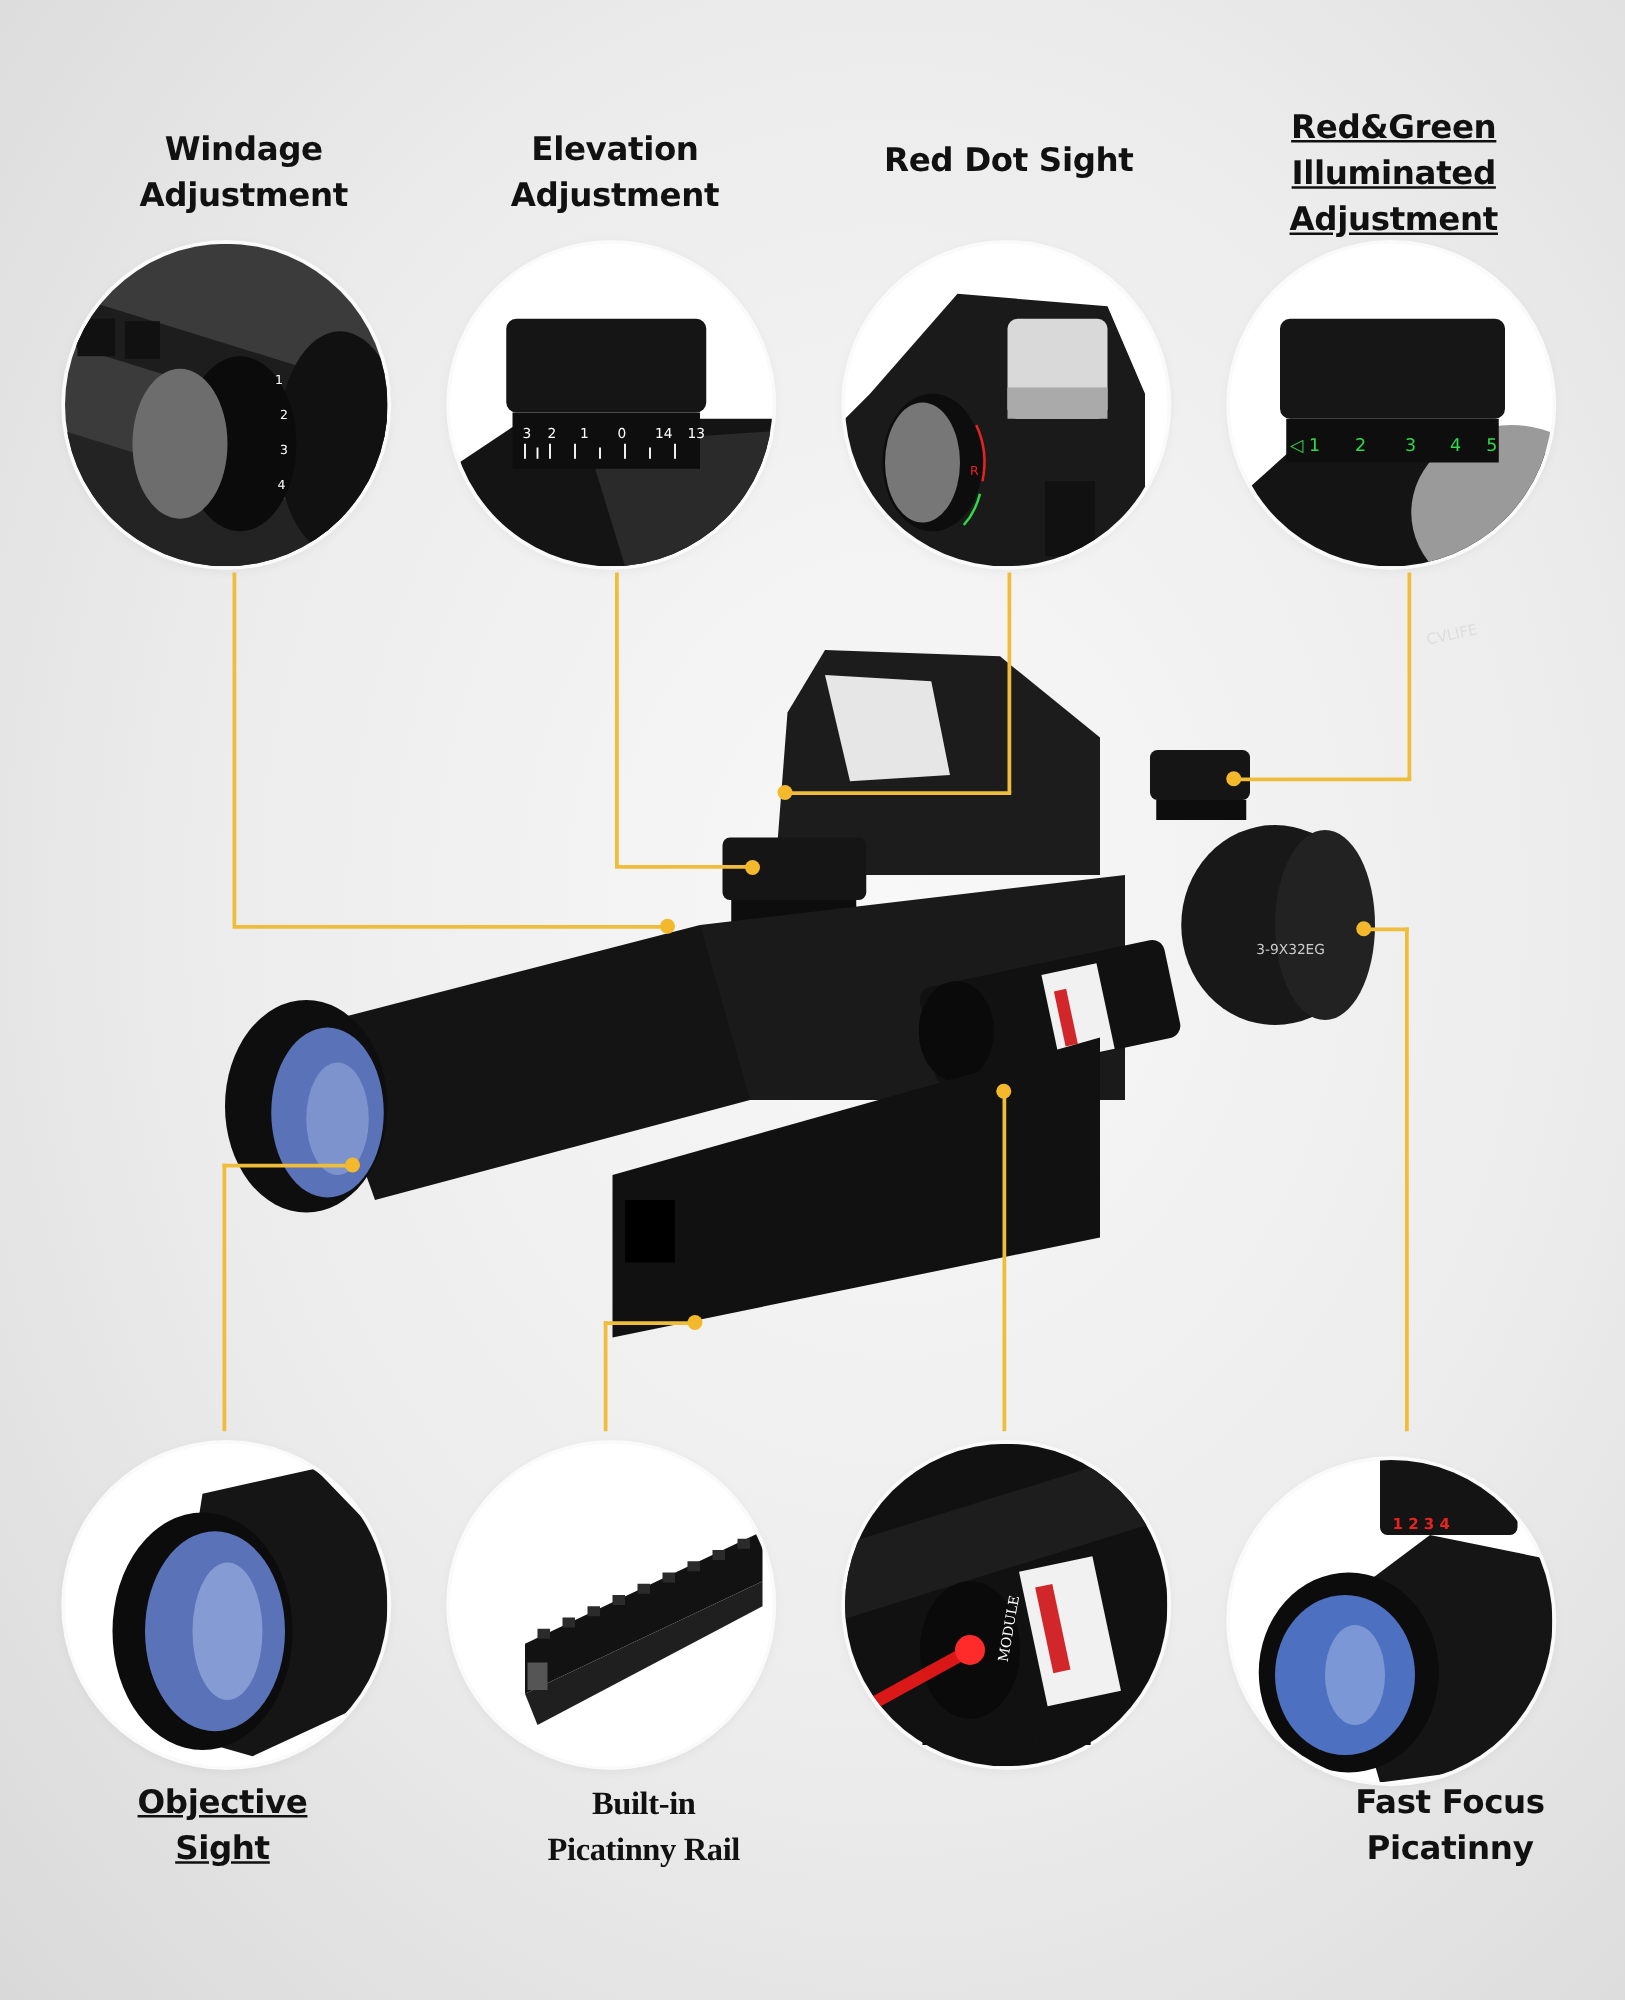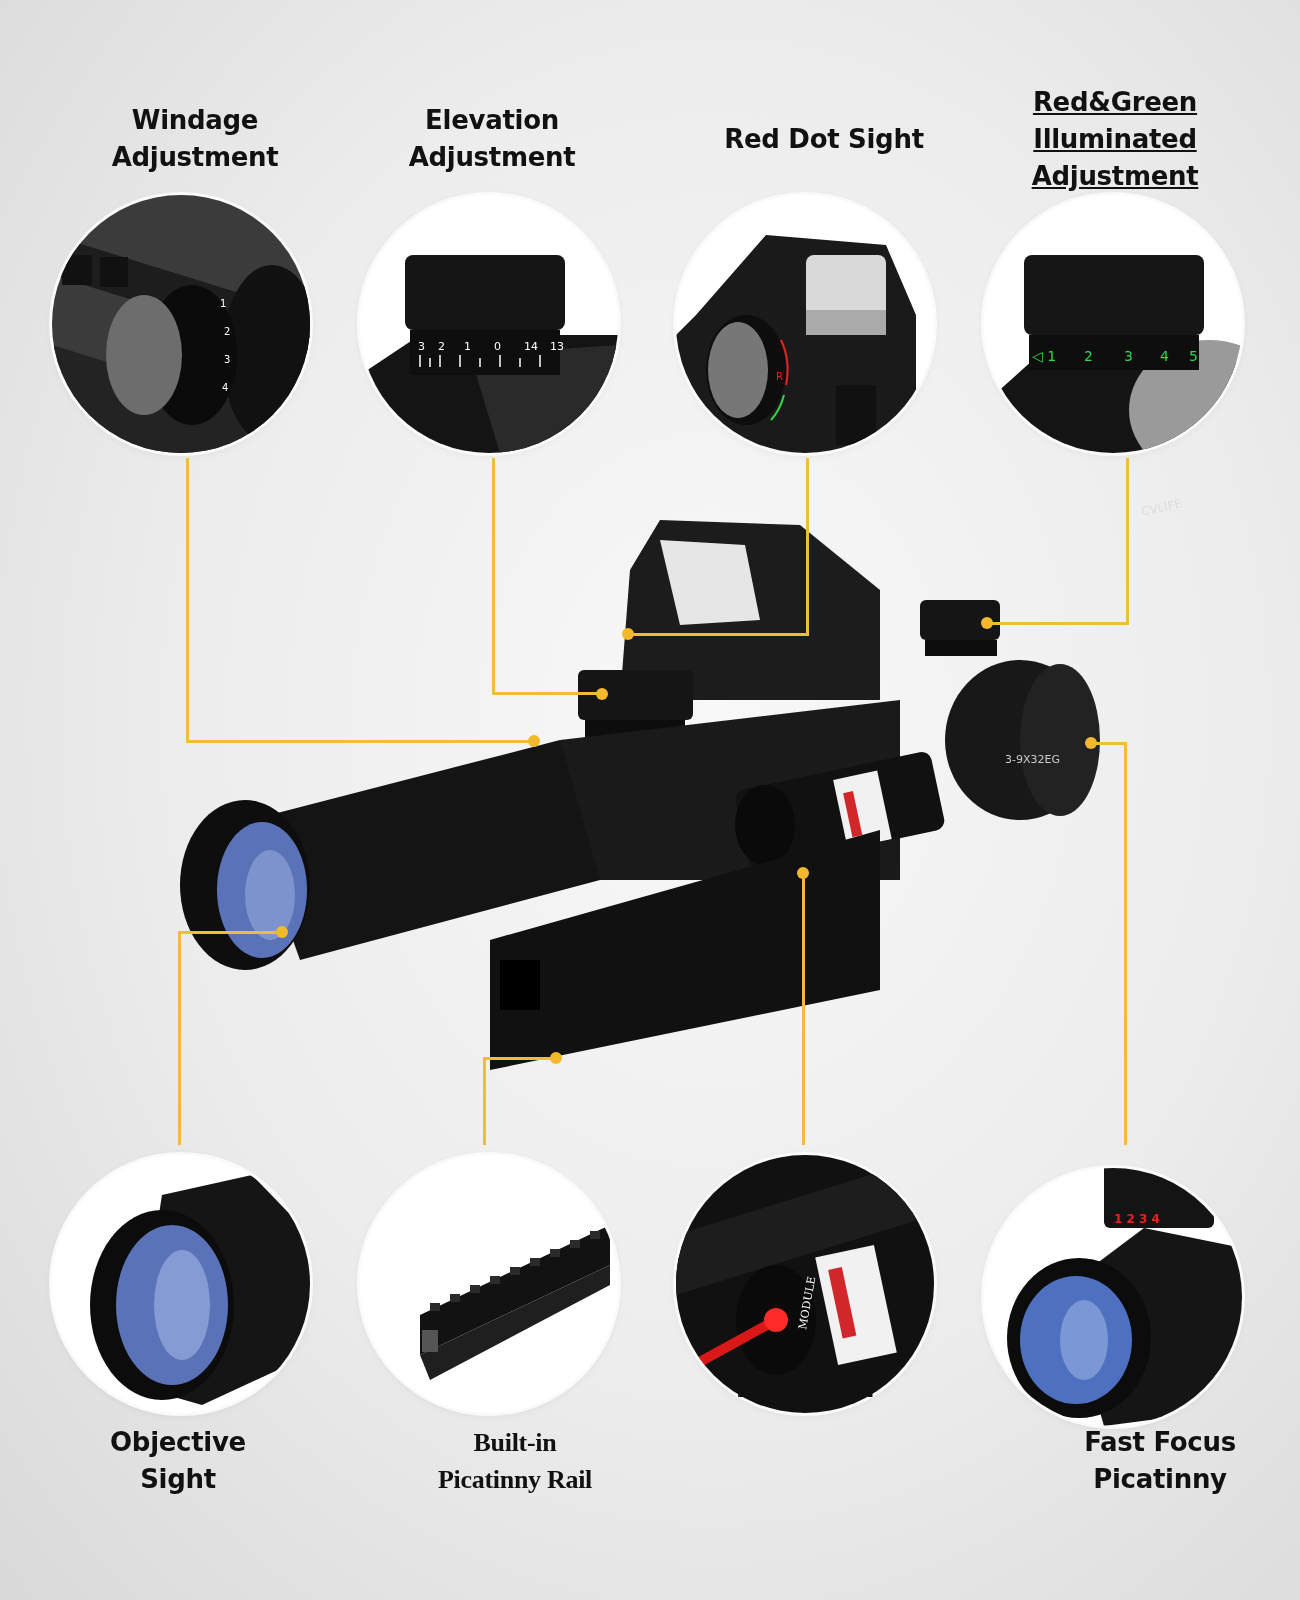--- a/index.html
+++ b/index.html
@@ -29,21 +29,21 @@
 <body>
 
 <div class="label" style="left:195px; top:102px;">
   <div>Windage</div>
   <div>Adjustment</div>
 </div>
 <div class="label" style="left:492px; top:102px;">
   <div>Elevation</div>
   <div>Adjustment</div>
 </div>
-<div class="label" style="left:807px; top:121px;margin-left:17px;">
+<div class="label" style="left:807px; top:111px;">
   <div>Red Dot Sight</div>
 </div>
 <div class="label" style="left:1115px; top:84px;text-decoration:underline;">
   <div>Red&amp;Green</div>
   <div>Illuminated</div>
   <div>Adjustment</div>
 </div>
 
 <div class="circle" style="left:52px; top:195px;">
   <svg viewBox="0 0 258 258">
@@ -223,21 +223,21 @@
     <rect width="258" height="258" fill="#fff"></rect>
     <rect x="120" y="-10" width="110" height="70" rx="6" fill="#141414"></rect>
     <text x="130" y="55" fill="#e8231f" font-size="12" font-family="DejaVu Sans">1  2  3  4</text>
     <polygon points="80,120 160,60 258,80 258,240 120,258" fill="#151515"></polygon>
     <ellipse cx="95" cy="170" rx="72" ry="80" fill="#0c0c0c"></ellipse>
     <ellipse cx="92" cy="172" rx="56" ry="64" fill="#4d70c0"></ellipse>
     <ellipse cx="100" cy="172" rx="24" ry="40" fill="#a9bde9" opacity="0.5"></ellipse>
   </svg>
 </div>
 
-<div class="label" style="left:178px; top:1424px;">
+<div class="label" style="left:178px; top:1424px;text-decoration:underline;">
   <div>Objective</div>
   <div>Sight</div>
 </div>
 <div class="label" style="left:515px; top:1424px;font-family:Liberation Serif, serif;">
   <div>Built-in</div>
   <div>Picatinny Rail</div>
 </div>
 <div class="label" style="left:807px; top:1370px;">
   <div>Red Laser</div>
 </div>

